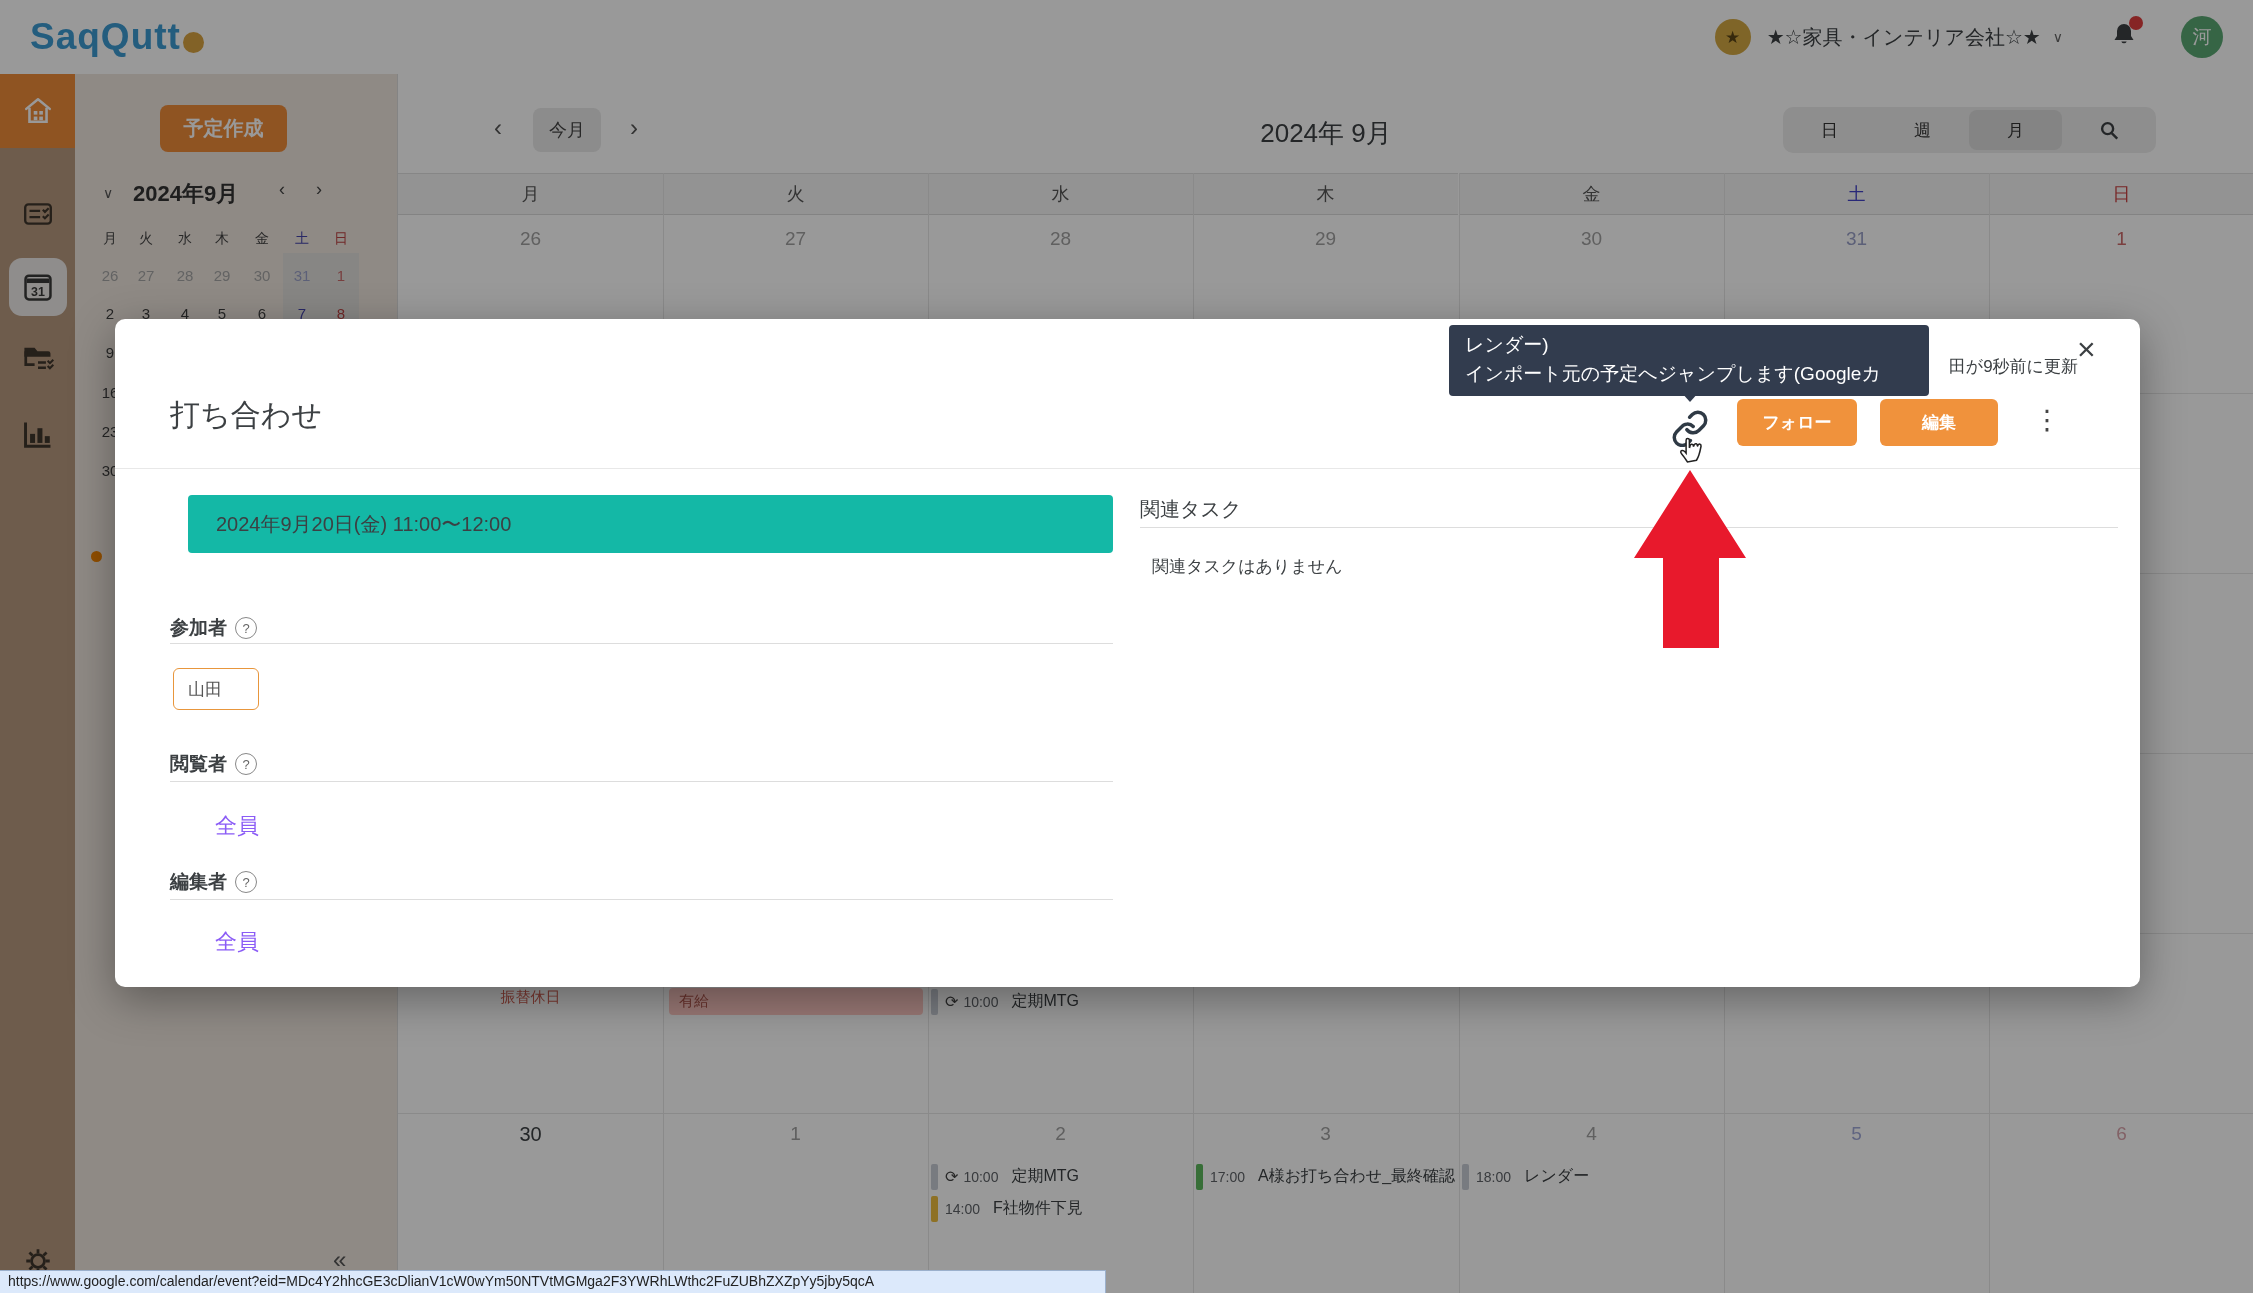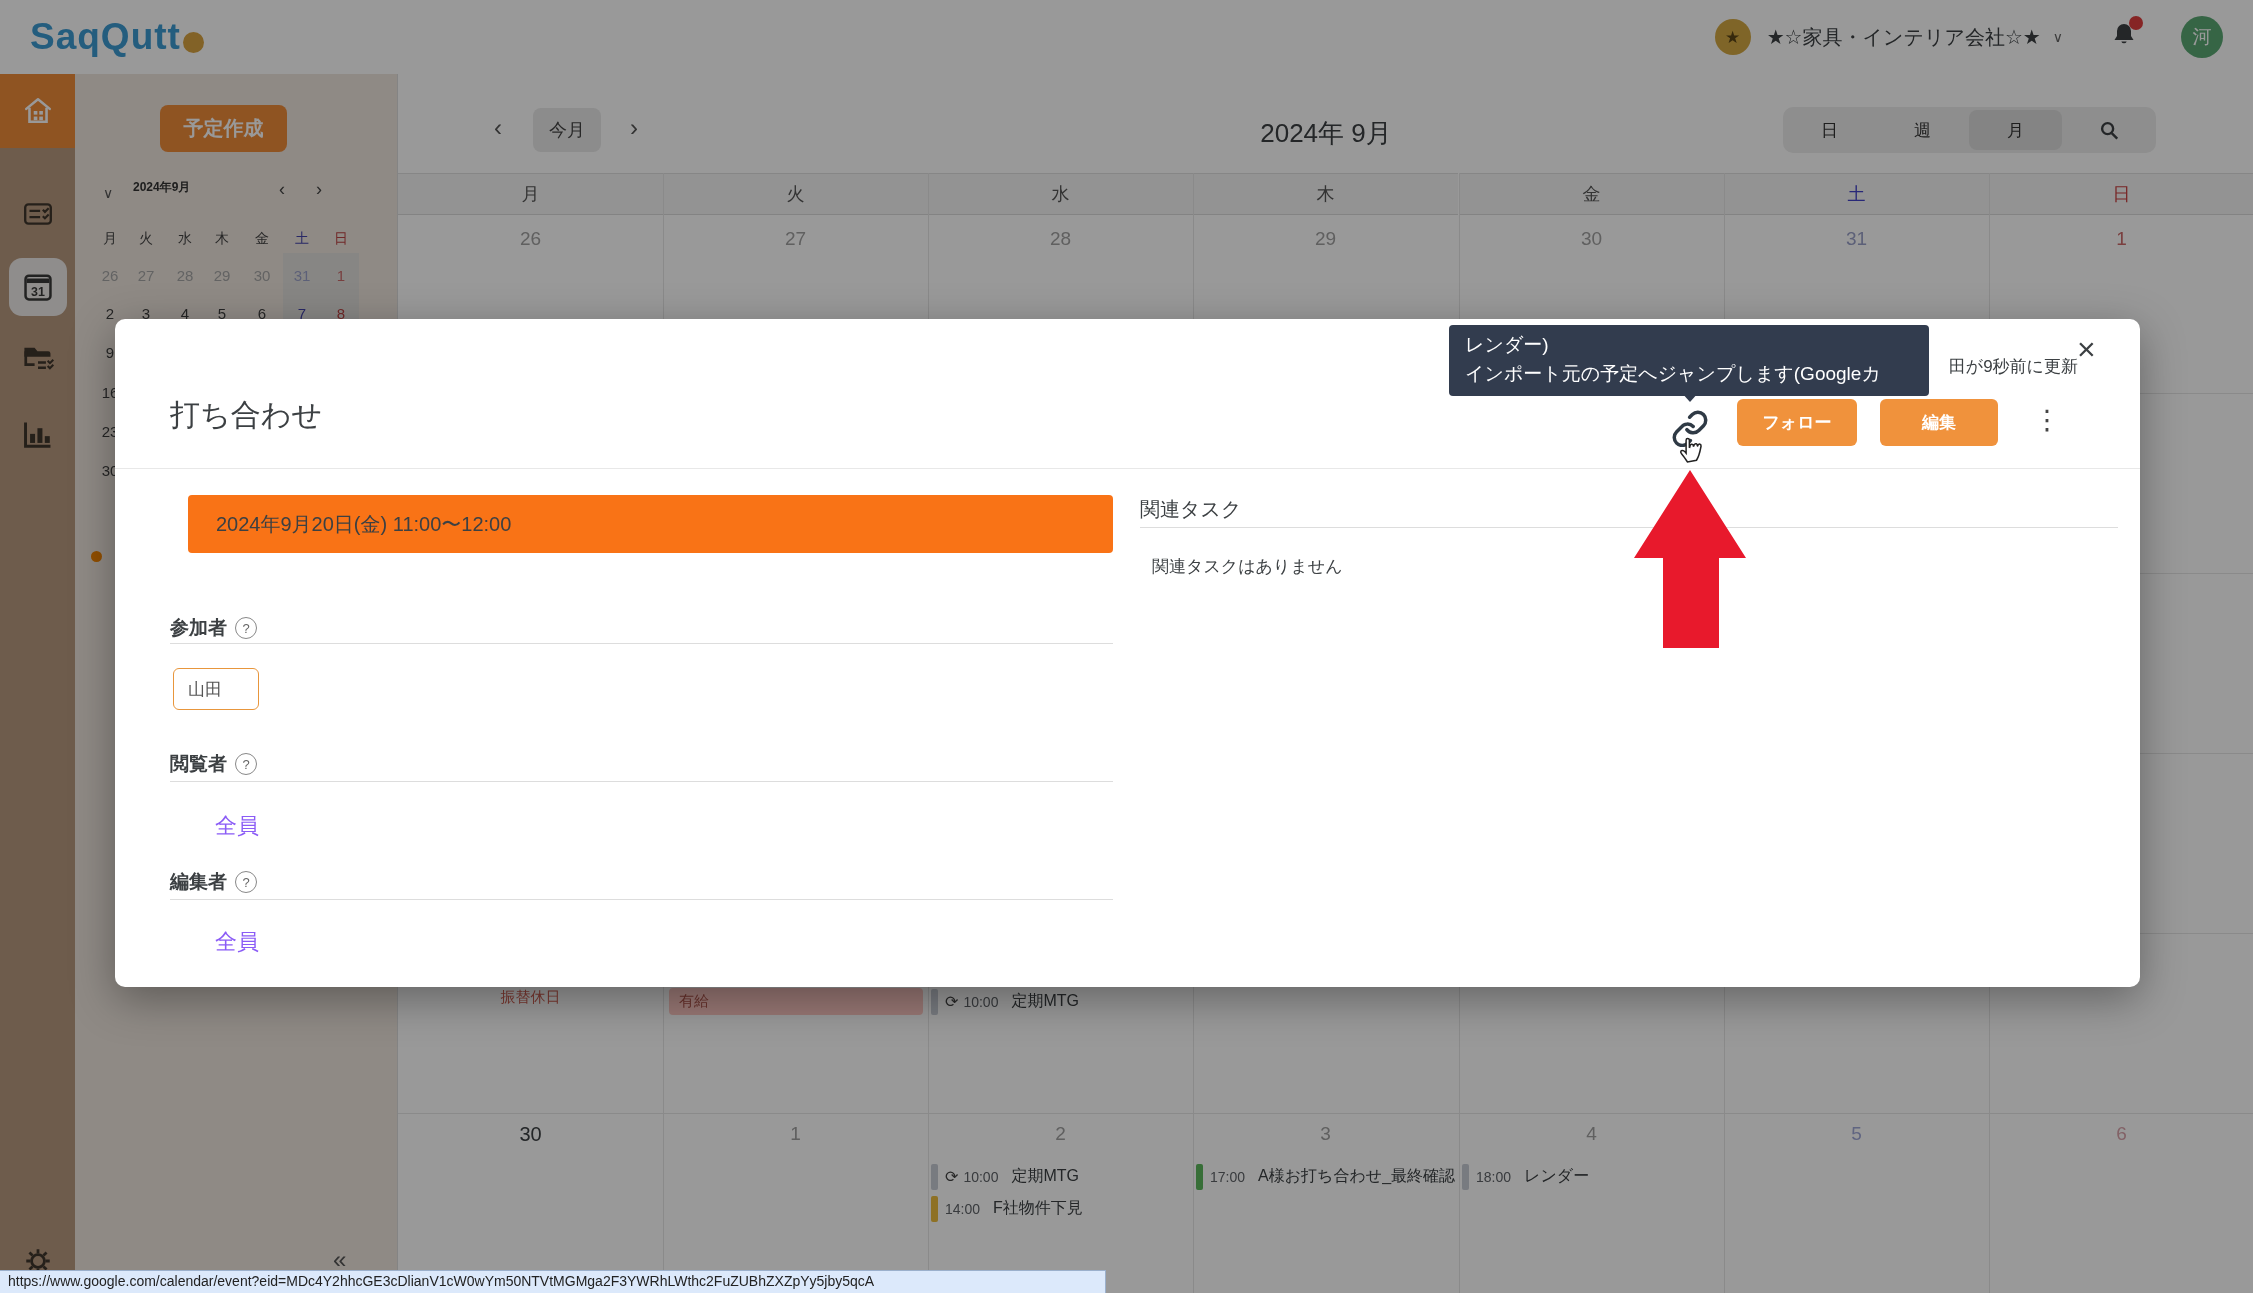--- a/index.html
+++ b/index.html
@@ -59,21 +59,21 @@
   .statusbar{position:absolute;left:0;top:1270px;width:1106px;height:23px;background:#dce9fb;border:1px solid #9bb0cc;border-left:none;border-bottom:none;box-sizing:border-box;font-size:14px;color:#222;padding:2px 8px;white-space:nowrap;overflow:hidden;z-index:30}
   
   .modal{position:absolute;left:115px;top:319px;width:2025px;height:668px;background:#fff;border-radius:10px;box-shadow:0 12px 44px rgba(0,0,0,.35);z-index:20}
   .m-close{position:absolute;left:1962px;top:14px;font-size:32px;color:#3c4043;line-height:1}
   .m-updated{position:absolute;right:62px;top:36px;font-size:17px;color:#3c4043}
   .m-title{position:absolute;left:55px;top:76px;font-size:30px;color:#3c4043}
   .m-link{position:absolute;left:1556px;top:90px;width:38px;height:38px}
   .m-btn{position:absolute;top:80px;height:47px;background:#f0923c;color:#fff;border:none;border-radius:6px;font-size:17px;font-weight:bold;font-family:inherit}
   .m-dots{position:absolute;left:1917px;top:85px;font-size:27px;color:#444;width:30px;text-align:center}
   .m-hdiv{position:absolute;left:0;top:149px;width:2025px;height:1px;background:#e8e8e8}
-  .m-datebox{position:absolute;left:73px;top:176px;width:925px;height:58px;background:#f97316;border-radius:4px;display:flex;align-items:center;padding-left:28px;box-sizing:border-box;font-size:20px;color:#3c4043}
+  .m-datebox{position:absolute;left:73px;top:176px;width:925px;height:58px;background:#14b8a6;border-radius:4px;display:flex;align-items:center;padding-left:28px;box-sizing:border-box;font-size:20px;color:#3c4043}
   .m-seclabel{position:absolute;left:55px;font-size:19px;font-weight:bold;color:#3c4043;display:flex;align-items:center;gap:8px}
   .help{width:20px;height:20px;border-radius:50%;border:1.5px solid #888;color:#666;font-size:13px;font-weight:normal;display:inline-flex;align-items:center;justify-content:center}
   .m-secline{position:absolute;left:55px;width:943px;height:1px;background:#ddd}
   .m-chip{position:absolute;left:58px;top:349px;width:86px;height:42px;border:1.5px solid #e8963c;border-radius:6px;display:flex;align-items:center;padding-left:14px;box-sizing:border-box;font-size:17px;color:#555;background:#fff}
   .m-val{position:absolute;left:100px;font-size:22px;color:#8b5cf6}
   .m-rtitle{position:absolute;left:1025px;top:177px;font-size:20px;font-weight:normal;color:#3c4043}
   .m-rline{position:absolute;left:1025px;top:208px;width:978px;height:1px;background:#ddd}
   .m-rempty{position:absolute;left:1037px;top:236px;font-size:17px;color:#3c4043}
   
   .tooltip{position:absolute;left:1449px;top:325px;width:480px;box-sizing:border-box;background:#323c4e;color:#fff;font-size:19px;line-height:29px;padding:5px 16px 8px;border-radius:4px;z-index:40}
@@ -158,21 +158,21 @@
           <circle cx="15" cy="15" r="6"></circle>
           <path d="M15 4v4M15 22v4M4 15h4M22 15h4M7 7l2.9 2.9M20.1 20.1L23 23M23 7l-2.9 2.9M9.9 20.1L7 23"></path>
         </svg>
     </div>
   </div>
 
   <div class="leftpanel">
     <button class="create-btn">予定作成</button>
 
     <span class="abs" style="left:28px;top:111px;font-size:14px;color:#555">∨</span>
-    <span class="abs" style="left:58px;top:105px;font-size:12px;font-weight:600;color:#333">2024年9月</span>
+    <span class="abs" style="left:58px;top:105px;font-size:22px;font-weight:600;color:#333">2024年9月</span>
     <span class="abs" style="left:204px;top:105px;font-size:18px;color:#444">‹</span>
     <span class="abs" style="left:241px;top:105px;font-size:18px;color:#444">›</span>
 
     <div class="mini-wkband"></div>
 
     <span class="mini-cell" style="left:20px;top:156px">月</span>
     <span class="mini-cell" style="left:56px;top:156px">火</span>
     <span class="mini-cell" style="left:95px;top:156px">水</span>
     <span class="mini-cell" style="left:132px;top:156px">木</span>
     <span class="mini-cell" style="left:172px;top:156px">金</span>

